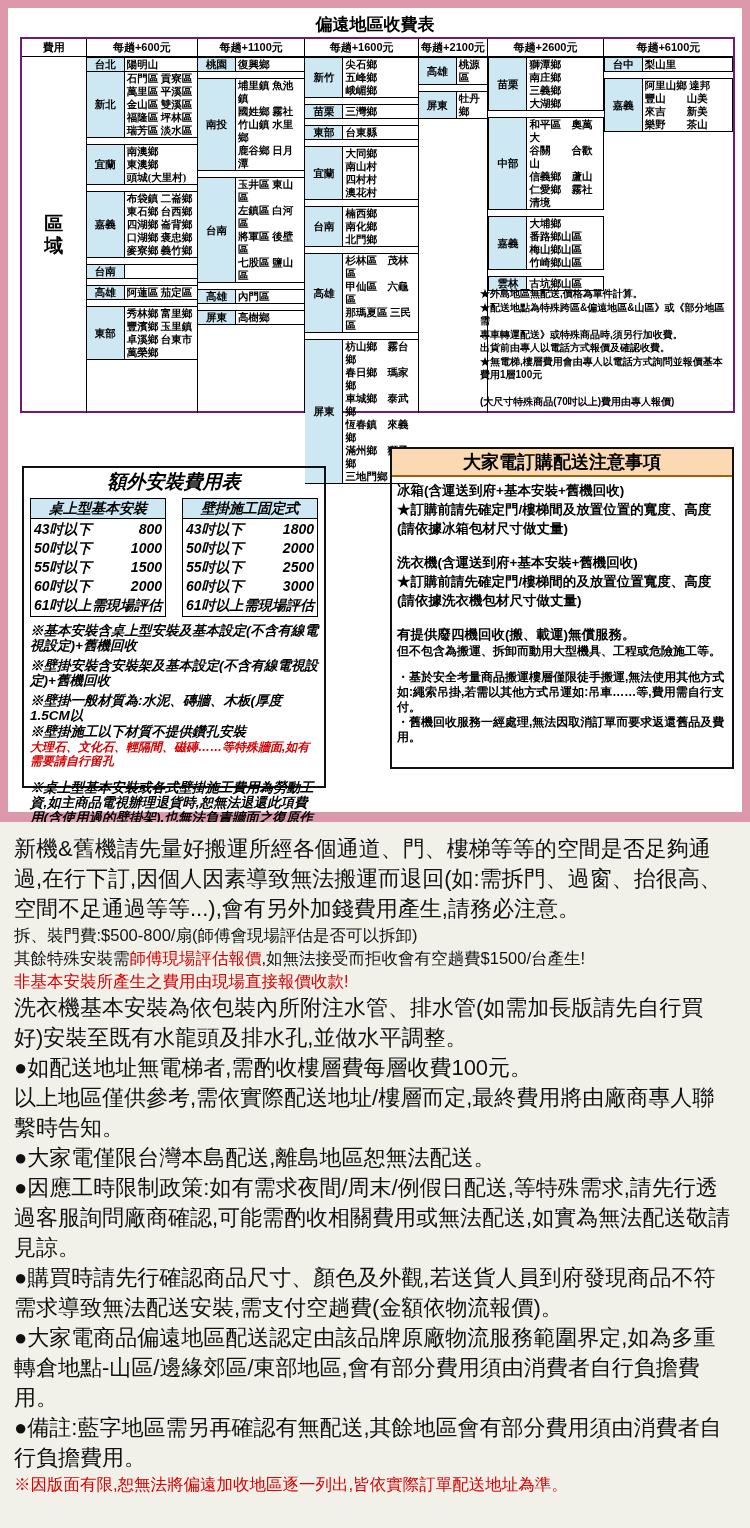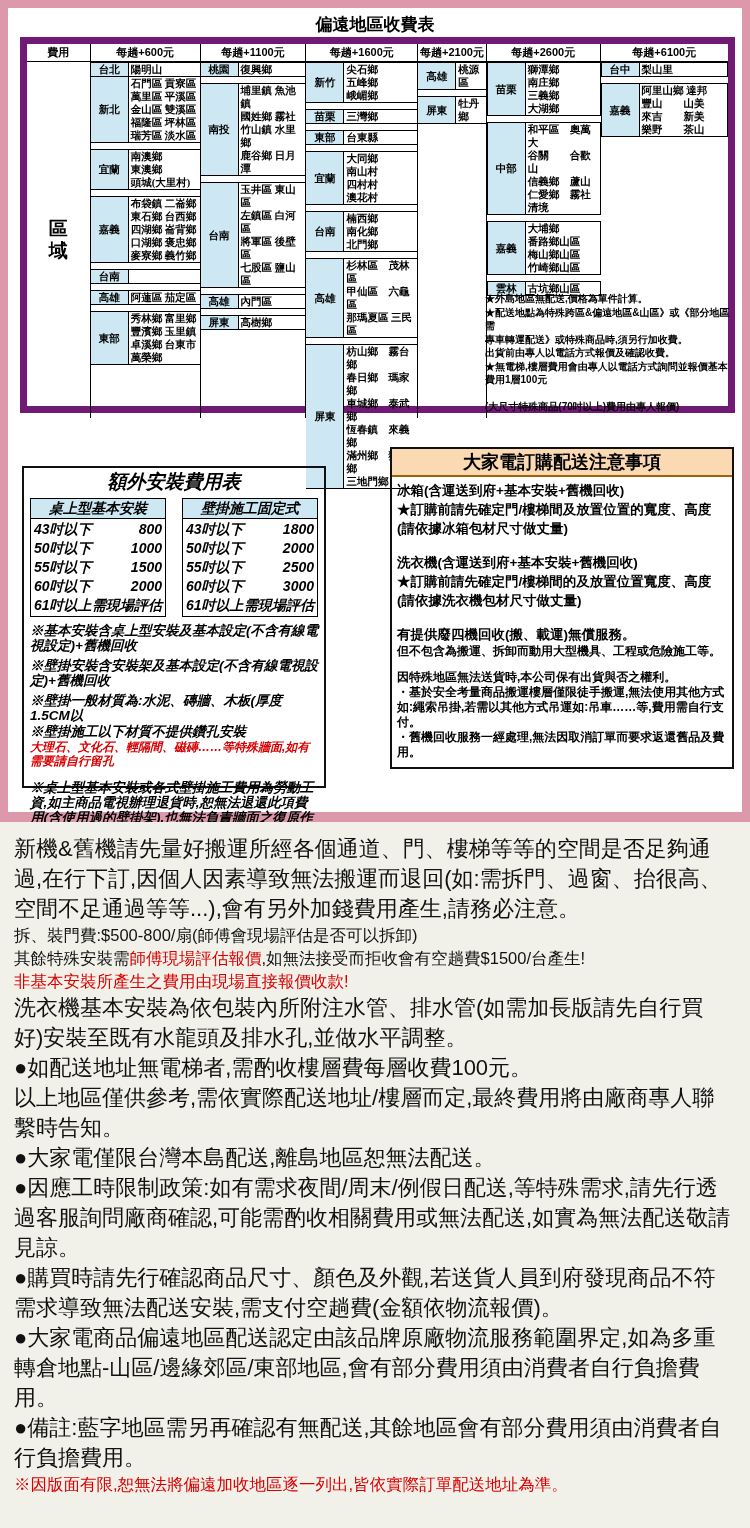--- a/index.html
+++ b/index.html
@@ -21,21 +21,21 @@
     border-bottom-width: 10px;
   }
   .top-title {
     position: absolute; top: 5px; left: 0; width: 100%;
     text-align: center; font-size: 17px; font-weight: bold;
   }
   
   .ft {
     position: absolute; left: 12px; top: 29px;
     width: 715px; height: 376px;
-    border: 7px solid #701a75;
+    border: 2px solid #701a75;
     font-size: 10.5px; font-weight: bold; line-height: 13px;
   }
   .ft-header { display: flex; border-bottom: 1px solid #000; height: 18px; }
   .ft-header .hc {
     text-align: center; line-height: 16px; font-size: 11px;
     border-right: 1px solid #000;
   }
   .ft-header .hc:last-child { border-right: none; }
   .ft-body { display: flex; height: 356px; position: relative; }
   .ft-col { height: 100%; }
@@ -378,21 +378,20 @@
     <div class="db-title">大家電訂購配送注意事項</div>
     <div class="db-body">
       <div class="db-p">冰箱(含運送到府+基本安裝+舊機回收)
 ★訂購前請先確定門/樓梯間及放置位置的寬度、高度
 (請依據冰箱包材尺寸做丈量)</div>
       <div class="db-p">洗衣機(含運送到府+基本安裝+舊機回收)
 ★訂購前請先確定門/樓梯間的及放置位置寬度、高度
 (請依據洗衣機包材尺寸做丈量)</div>
       <div class="db-p nogap">有提供廢四機回收(搬、載運)無償服務。</div>
       <div class="db-s gap">但不包含為搬運、拆卸而動用大型機具、工程或危險施工等。</div>
-      <div class="db-s">因特殊地區無法送貨時,本公司保有出貨與否之權利。</div>
       <div class="db-s">・基於安全考量商品搬運樓層僅限徒手搬運,無法使用其他方式如:繩索吊掛,若需以其他方式吊運如:吊車……等,費用需自行支付。</div>
       <div class="db-s">・舊機回收服務一經處理,無法因取消訂單而要求返還舊品及費用。</div>
     </div>
   </div>
 </div>
 
 <div class="footer">
   <div class="fp">新機&amp;舊機請先量好搬運所經各個通道、門、樓梯等等的空間是否足夠通過,在行下訂,因個人因素導致無法搬運而退回(如:需拆門、過窗、抬很高、空間不足通過等等...),會有另外加錢費用產生,請務必注意。</div>
   <div class="fs">拆、裝門費:$500-800/扇(師傅會現場評估是否可以拆卸)</div>
   <div class="fs"><span>其餘特殊安裝需</span><span class="red">師傅現場評估報價</span><span>,如無法接受而拒收會有空趟費$1500/台產生!</span></div>

